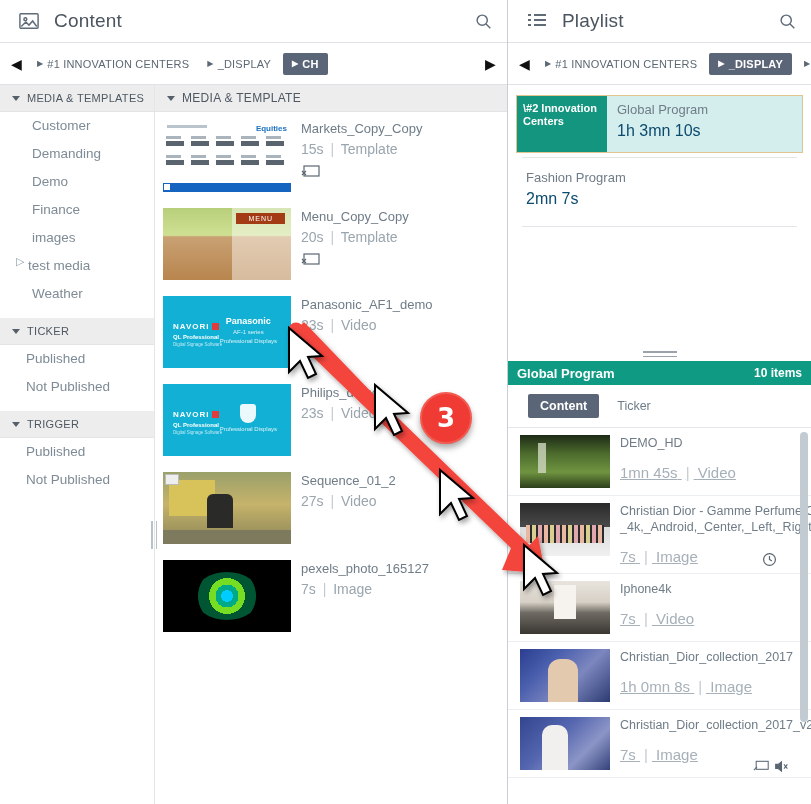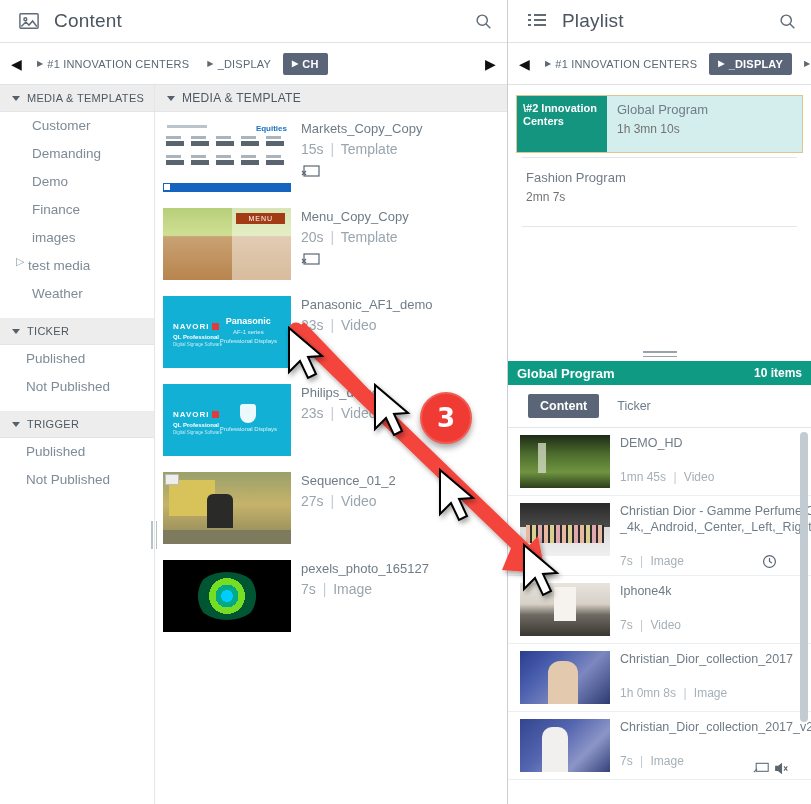--- a/index.html
+++ b/index.html
@@ -107,38 +107,38 @@
   
   .right-pane { width:303px; display:flex; flex-direction:column; background:#fff; }
   .pl-top { height:262px; position:relative; padding:10px 8px 0 8px; }
   .pl-card { display:flex; align-items:stretch; height:58px; margin-bottom:2px; cursor:pointer; }
   .pl-card.selected { background:#d4eeed; border:1px solid #e0c48f; }
   .pl-tile { width:90px; flex:0 0 90px; color:#fff; font-size:11px; font-weight:bold; padding:6px 6px 0 6px; line-height:13px; }
   .pl-tile.teal { background:#13957f; }
   .pl-tile.blue { background:#c1cfe8; color:#e8eefa; }
   .pl-info { padding:6px 0 0 10px; }
   .pl-name { font-size:13px; color:#6f7c87; }
-  .pl-dur { font-size:12px; color:#737373; margin-top:5px; }
+  .pl-dur { font-size:16px; color:#0c4a6e; margin-top:5px; }
   .pl-div { height:1px; background:#e4e7ea; margin:4px 6px 6px 6px; }
 
   .splitter-h { height:14px; display:flex; align-items:center; justify-content:center; flex-direction:column; gap:3px; cursor:row-resize; }
   .splitter-h i { width:34px; height:1.5px; background:#9aa3ab; display:block; }
 
   .prog-head { background:#0f9a84; color:#fff; height:24px; display:flex; align-items:center; padding:0 9px; font-size:13px; font-weight:bold; }
   .prog-head .cnt { margin-left:auto; font-size:12px; }
 
   .tabs { display:flex; gap:6px; padding:9px 0 9px 20px; }
   .tab { font-size:12.5px; padding:5px 12px; color:#6f7c87; cursor:pointer; border-radius:2px; }
   .tab.active { background:#5a6677; color:#fff; font-weight:bold; }
 
   .clist { flex:1; overflow:hidden; position:relative; border-top:1px solid #e4e7ea; }
   .crow { display:flex; gap:10px; padding:7px 8px 7px 12px; border-bottom:1px solid #eceff1; position:relative; min-height:63px; }
   .cthumb { width:90px; height:53px; flex:0 0 90px; overflow:hidden; position:relative; background:#bbb; }
   .cname { font-size:12.5px; color:#6f7c87; line-height:16px; }
-  .cmeta { font-size:12px; color:#a6b0b8; margin-top:19px; }
+  .cmeta { font-size:15px; color:#a6b0b8; margin-top:13px;text-decoration:underline; }
   .clock { position:absolute; right:34px; bottom:6px; width:15px; height:15px; }
   .rowicons { position:absolute; right:22px; bottom:4px; display:flex; gap:5px; align-items:center; }
 
   .ct-grass { background:linear-gradient(180deg,#1d2a16 0%,#4c6b2d 35%,#6f9440 70%,#2c3d1b 100%); }
   .ct-grass::after{content:"";position:absolute;left:18px;top:8px;width:8px;height:30px;background:#cfd8c0;opacity:.8;}
   .ct-dior { background:linear-gradient(180deg,#2a2a2a 0%,#4a4a4a 45%,#dcdcdc 46%,#f0f0f0 100%); }
   .ct-dior .bt { position:absolute; left:6px; top:22px; right:6px; height:18px;
       background:repeating-linear-gradient(90deg,#e8b9a0 0 4px,#2b2b2b 4px 6px,#d9cf8f 6px 10px,#2b2b2b 10px 12px,#e0a8ae 12px 16px,#2b2b2b 16px 18px); }
   .ct-hall { background:linear-gradient(180deg,#e8e4dd 0%,#d6d0c6 40%,#6f6a63 60%,#3a3732 100%); }
   .ct-hall::after{content:"";position:absolute;left:34px;top:4px;width:22px;height:34px;background:#f6f3ee;}

